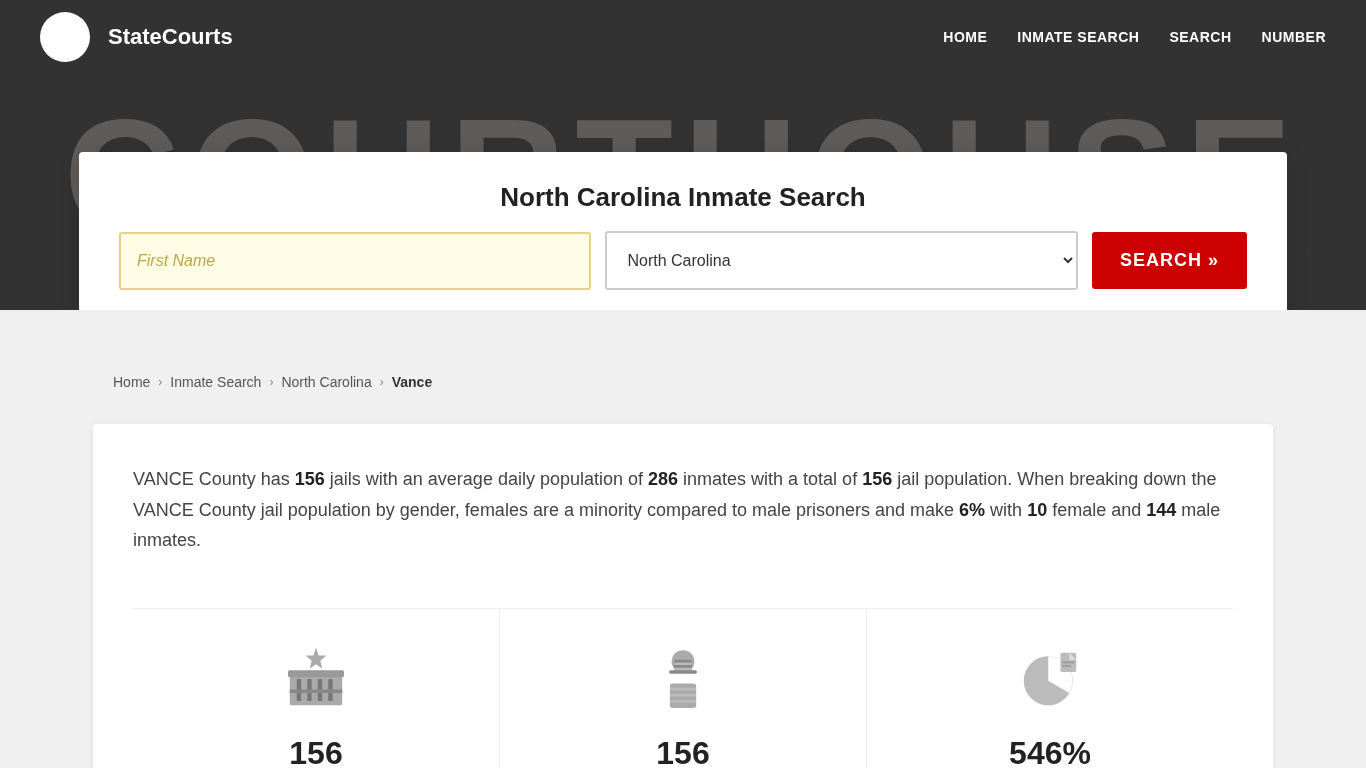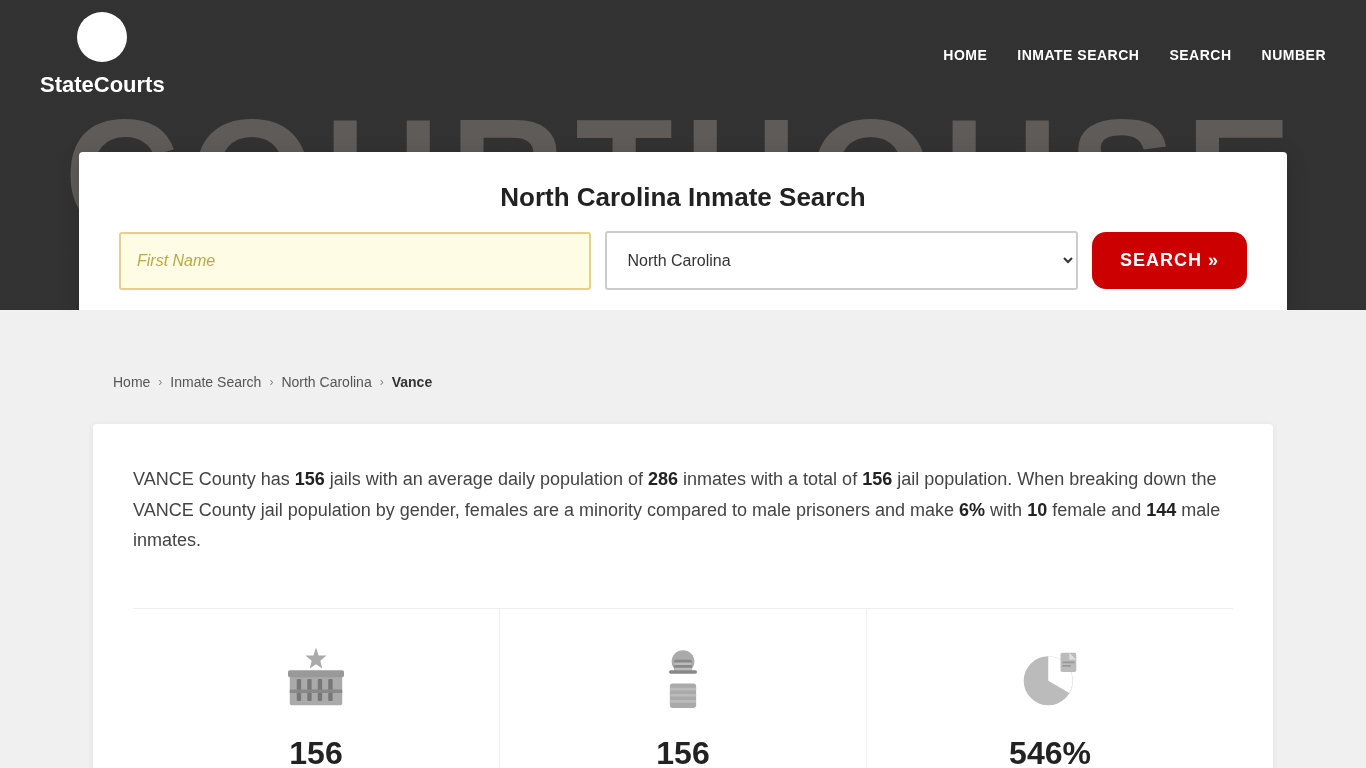--- a/index.html
+++ b/index.html
@@ -36,24 +36,23 @@
       position: absolute;
       top: 0; left: 0; right: 0;
       display: flex;
       align-items: center;
       padding: 12px 40px;
       z-index: 10;
     }
     .logo {
       display: flex;
       align-items: center;
-      gap: 10px;
+      gap: 18px;
       color: white;
       text-decoration: none;
-      flex-direction: column;
     }
     .logo-icon {
       width: 50px;
       height: 50px;
       border-radius: 50%;
       background: white;
       display: flex;
       align-items: center;
       justify-content: center;
       font-size: 22px;
@@ -149,21 +148,21 @@
       color: #333;
       appearance: auto;
     }
     .search-btn {
       padding: 18px 28px;
       background: #cc0000;
       color: white;
       font-size: 18px;
       font-weight: bold;
       border: none;
-      border-radius: 14px;
+      border-radius: 3px;
       cursor: pointer;
       letter-spacing: 1px;
       white-space: nowrap;
     }
 
     
     .breadcrumb {
       max-width: 1180px;
       margin: 50px auto 0;
       padding: 14px 20px;

